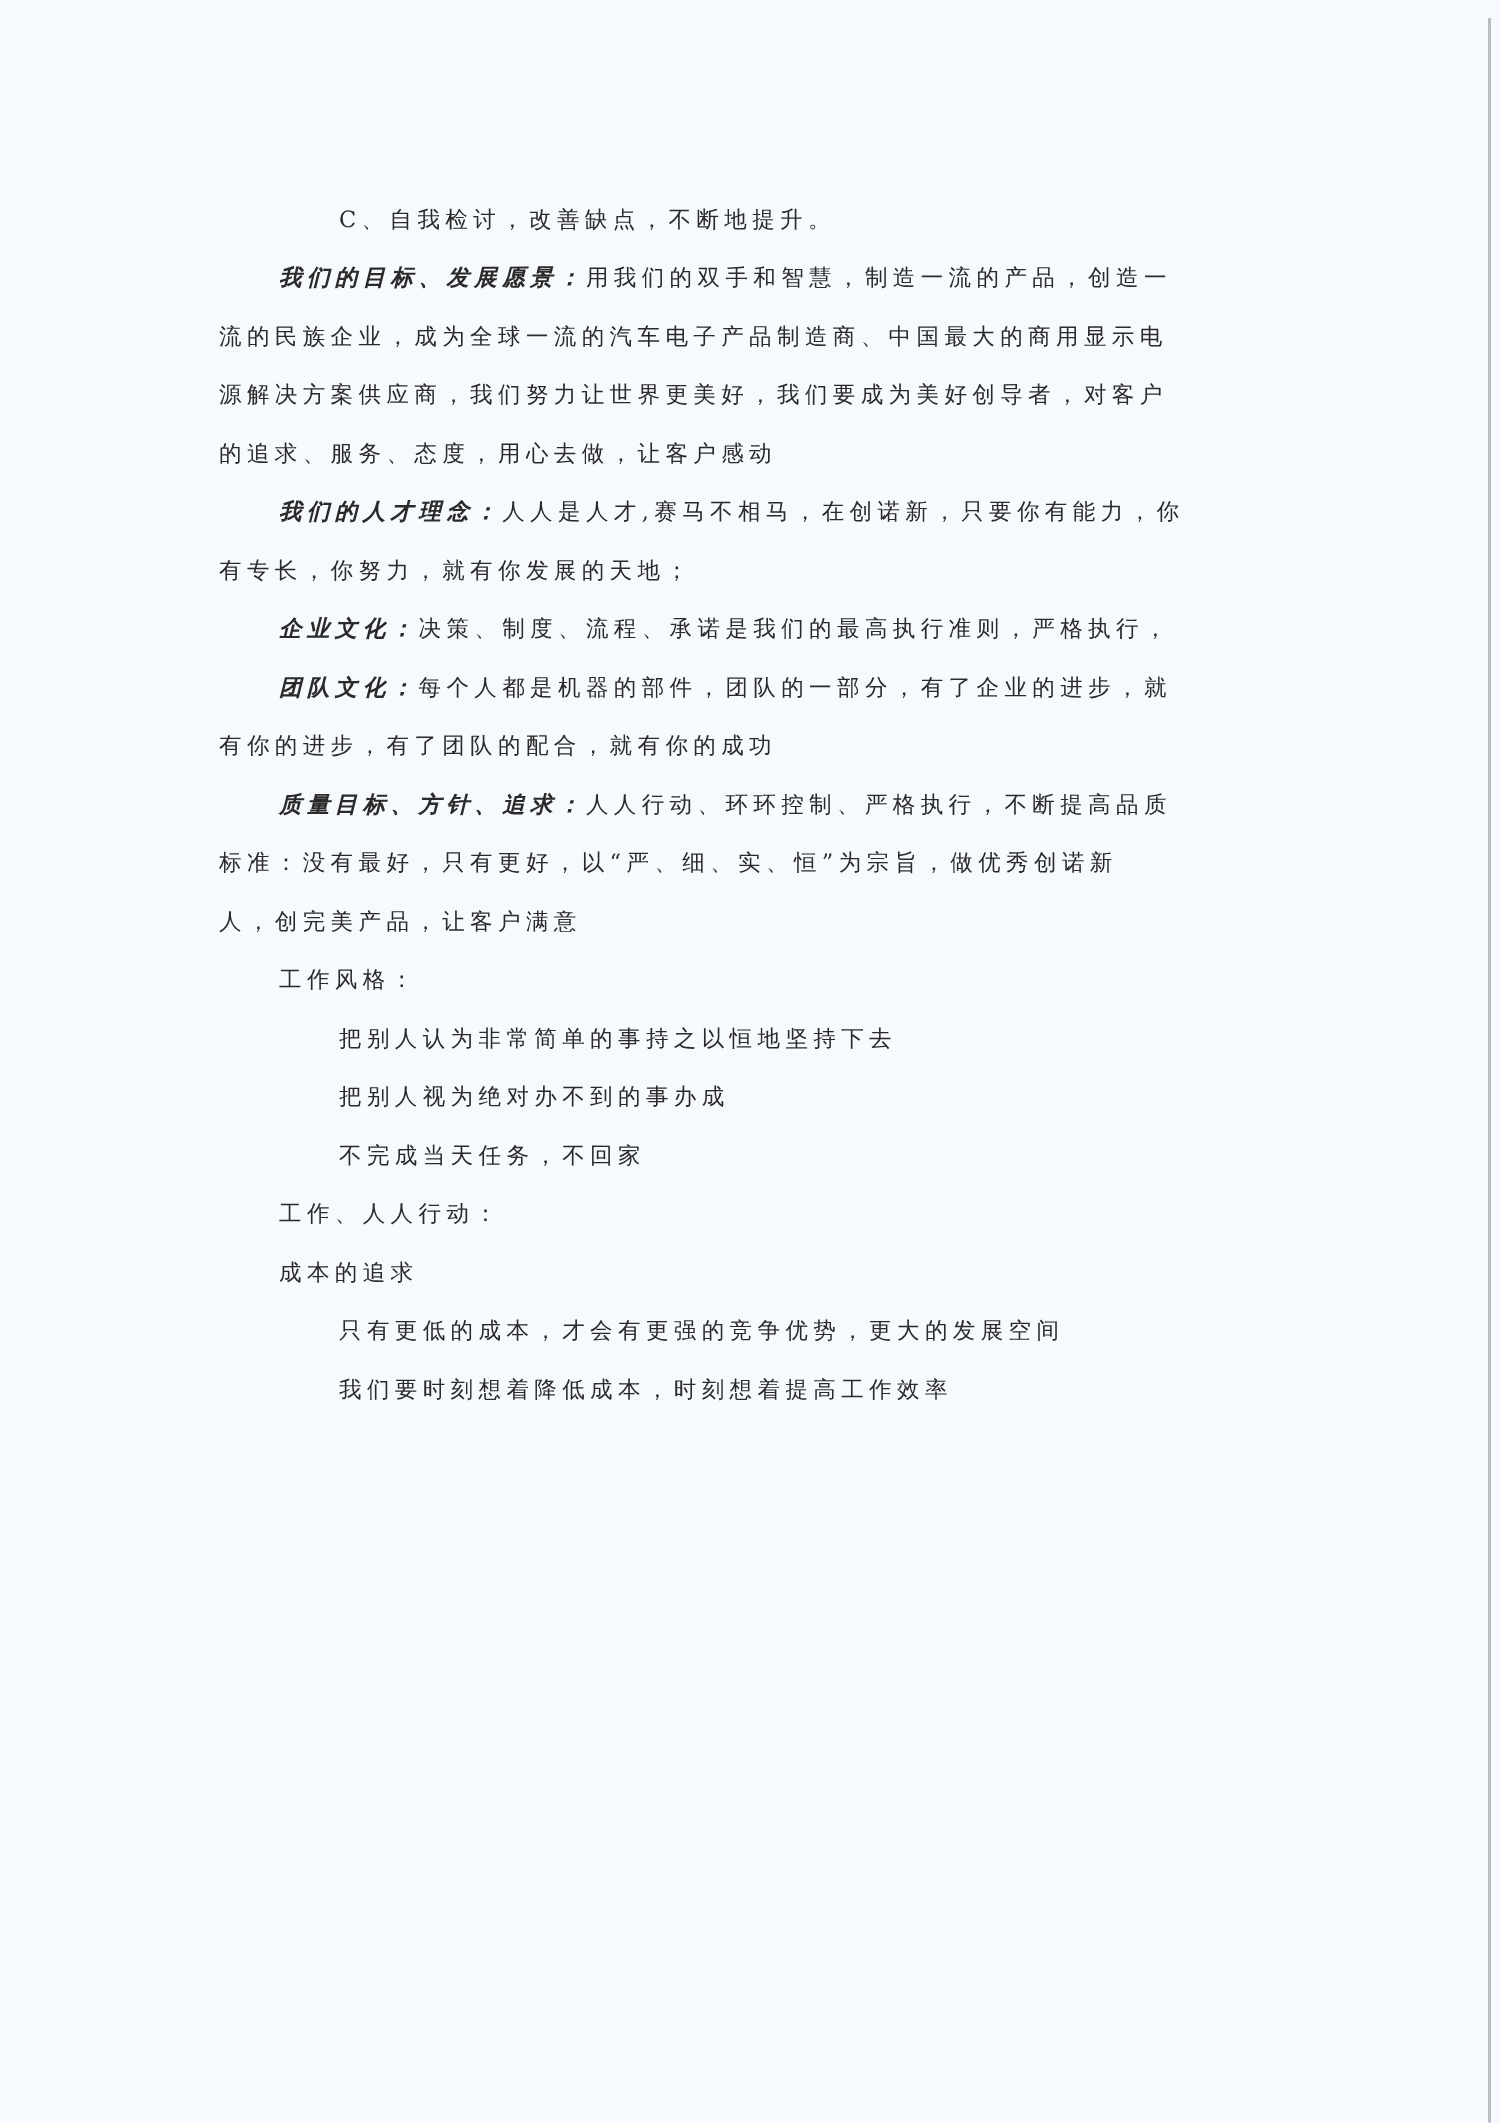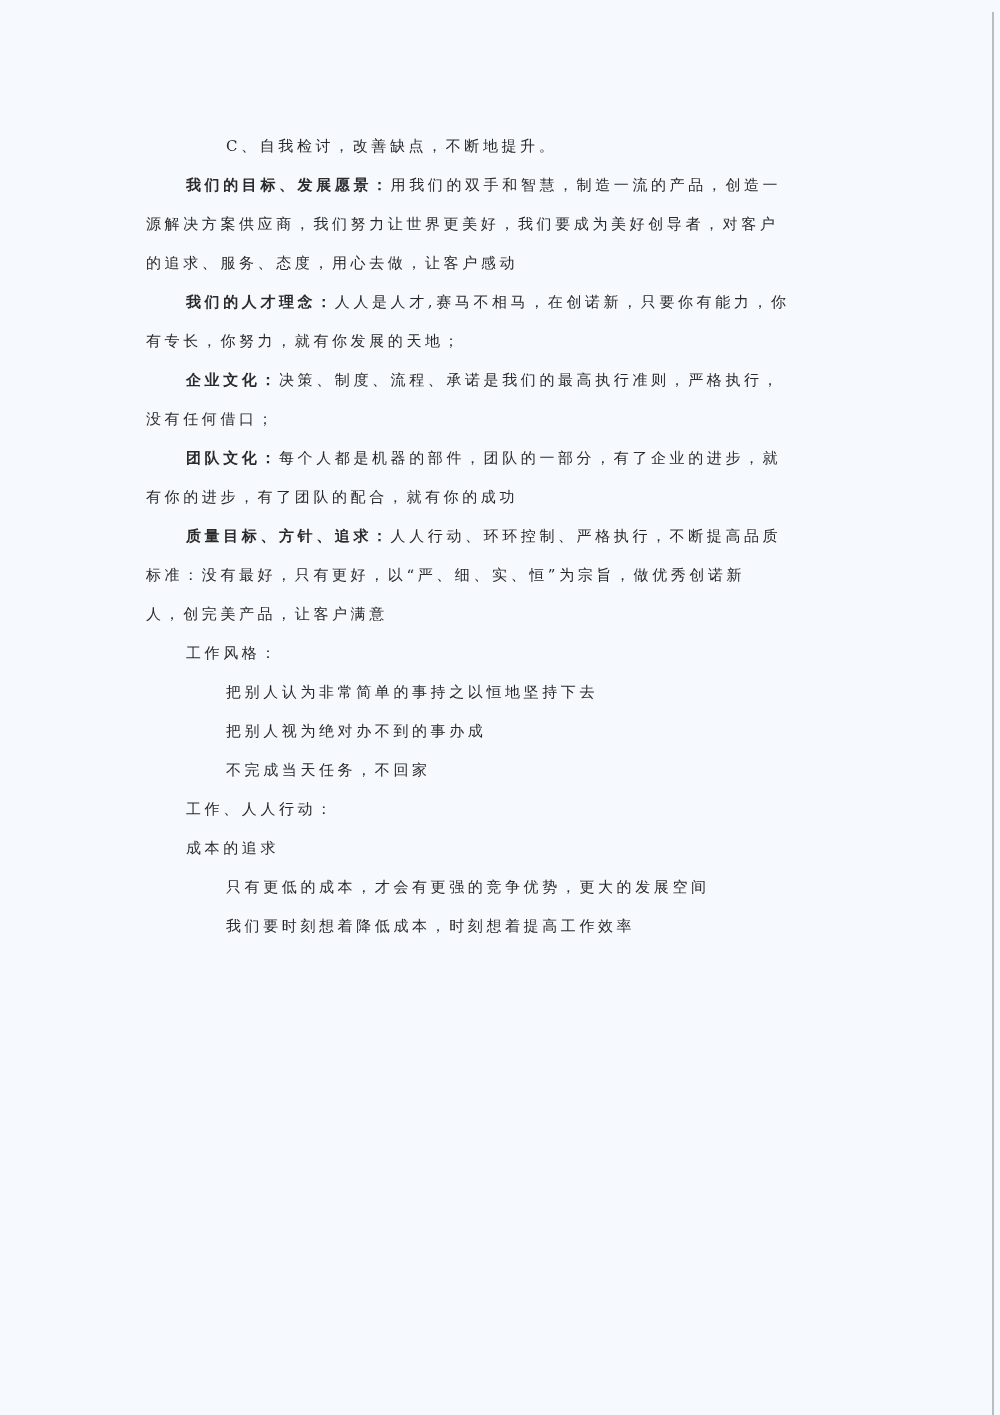--- a/index.html
+++ b/index.html
@@ -32,40 +32,40 @@
   .line {
     height: 39px;
     line-height: 39px;
     font-size: 15px;
     letter-spacing: 3.6px;
     white-space: nowrap;
   }
   .indent1 { padding-left: 40px; }
   .indent2 { padding-left: 80px; }
   .bold { font-weight: normal; }
-  .label { font-weight: bold; }
+  .label { font-weight: bold; font-style: italic; }
 </style>
 </head>
 <body>
 
 <div class="scan-edge"></div>
 
 <div class="page">
 
   <div class="line indent2">C、自我检讨，改善缺点，不断地提升。</div>
 
   <div class="line indent1"><span class="label">我们的目标、发展愿景：</span><span>用我们的双手和智慧，制造一流的产品，创造一</span></div>
+  <div class="line">流的民族企业，成为全球一流的汽车电子产品制造商、中国最大的商用显示电</div>
   <div class="line">源解决方案供应商，我们努力让世界更美好，我们要成为美好创导者，对客户</div>
   <div class="line">的追求、服务、态度，用心去做，让客户感动</div>
 
   <div class="line indent1"><span class="label">我们的人才理念：</span><span>人人是人才,赛马不相马，在创诺新，只要你有能力，你</span></div>
   <div class="line">有专长，你努力，就有你发展的天地；</div>
 
   <div class="line indent1"><span class="label">企业文化：</span><span>决策、制度、流程、承诺是我们的最高执行准则，严格执行，</span></div>
-  <div class="line">没有任何借口；</div>
 
   <div class="line indent1"><span class="label">团队文化：</span><span>每个人都是机器的部件，团队的一部分，有了企业的进步，就</span></div>
   <div class="line">有你的进步，有了团队的配合，就有你的成功</div>
 
   <div class="line indent1"><span class="label">质量目标、方针、追求：</span><span>人人行动、环环控制、严格执行，不断提高品质</span></div>
   <div class="line">标准：没有最好，只有更好，以“严、细、实、恒”为宗旨，做优秀创诺新</div>
   <div class="line">人，创完美产品，让客户满意</div>
 
   <div class="line indent1 bold">工作风格：</div>
   <div class="line indent2">把别人认为非常简单的事持之以恒地坚持下去</div>

